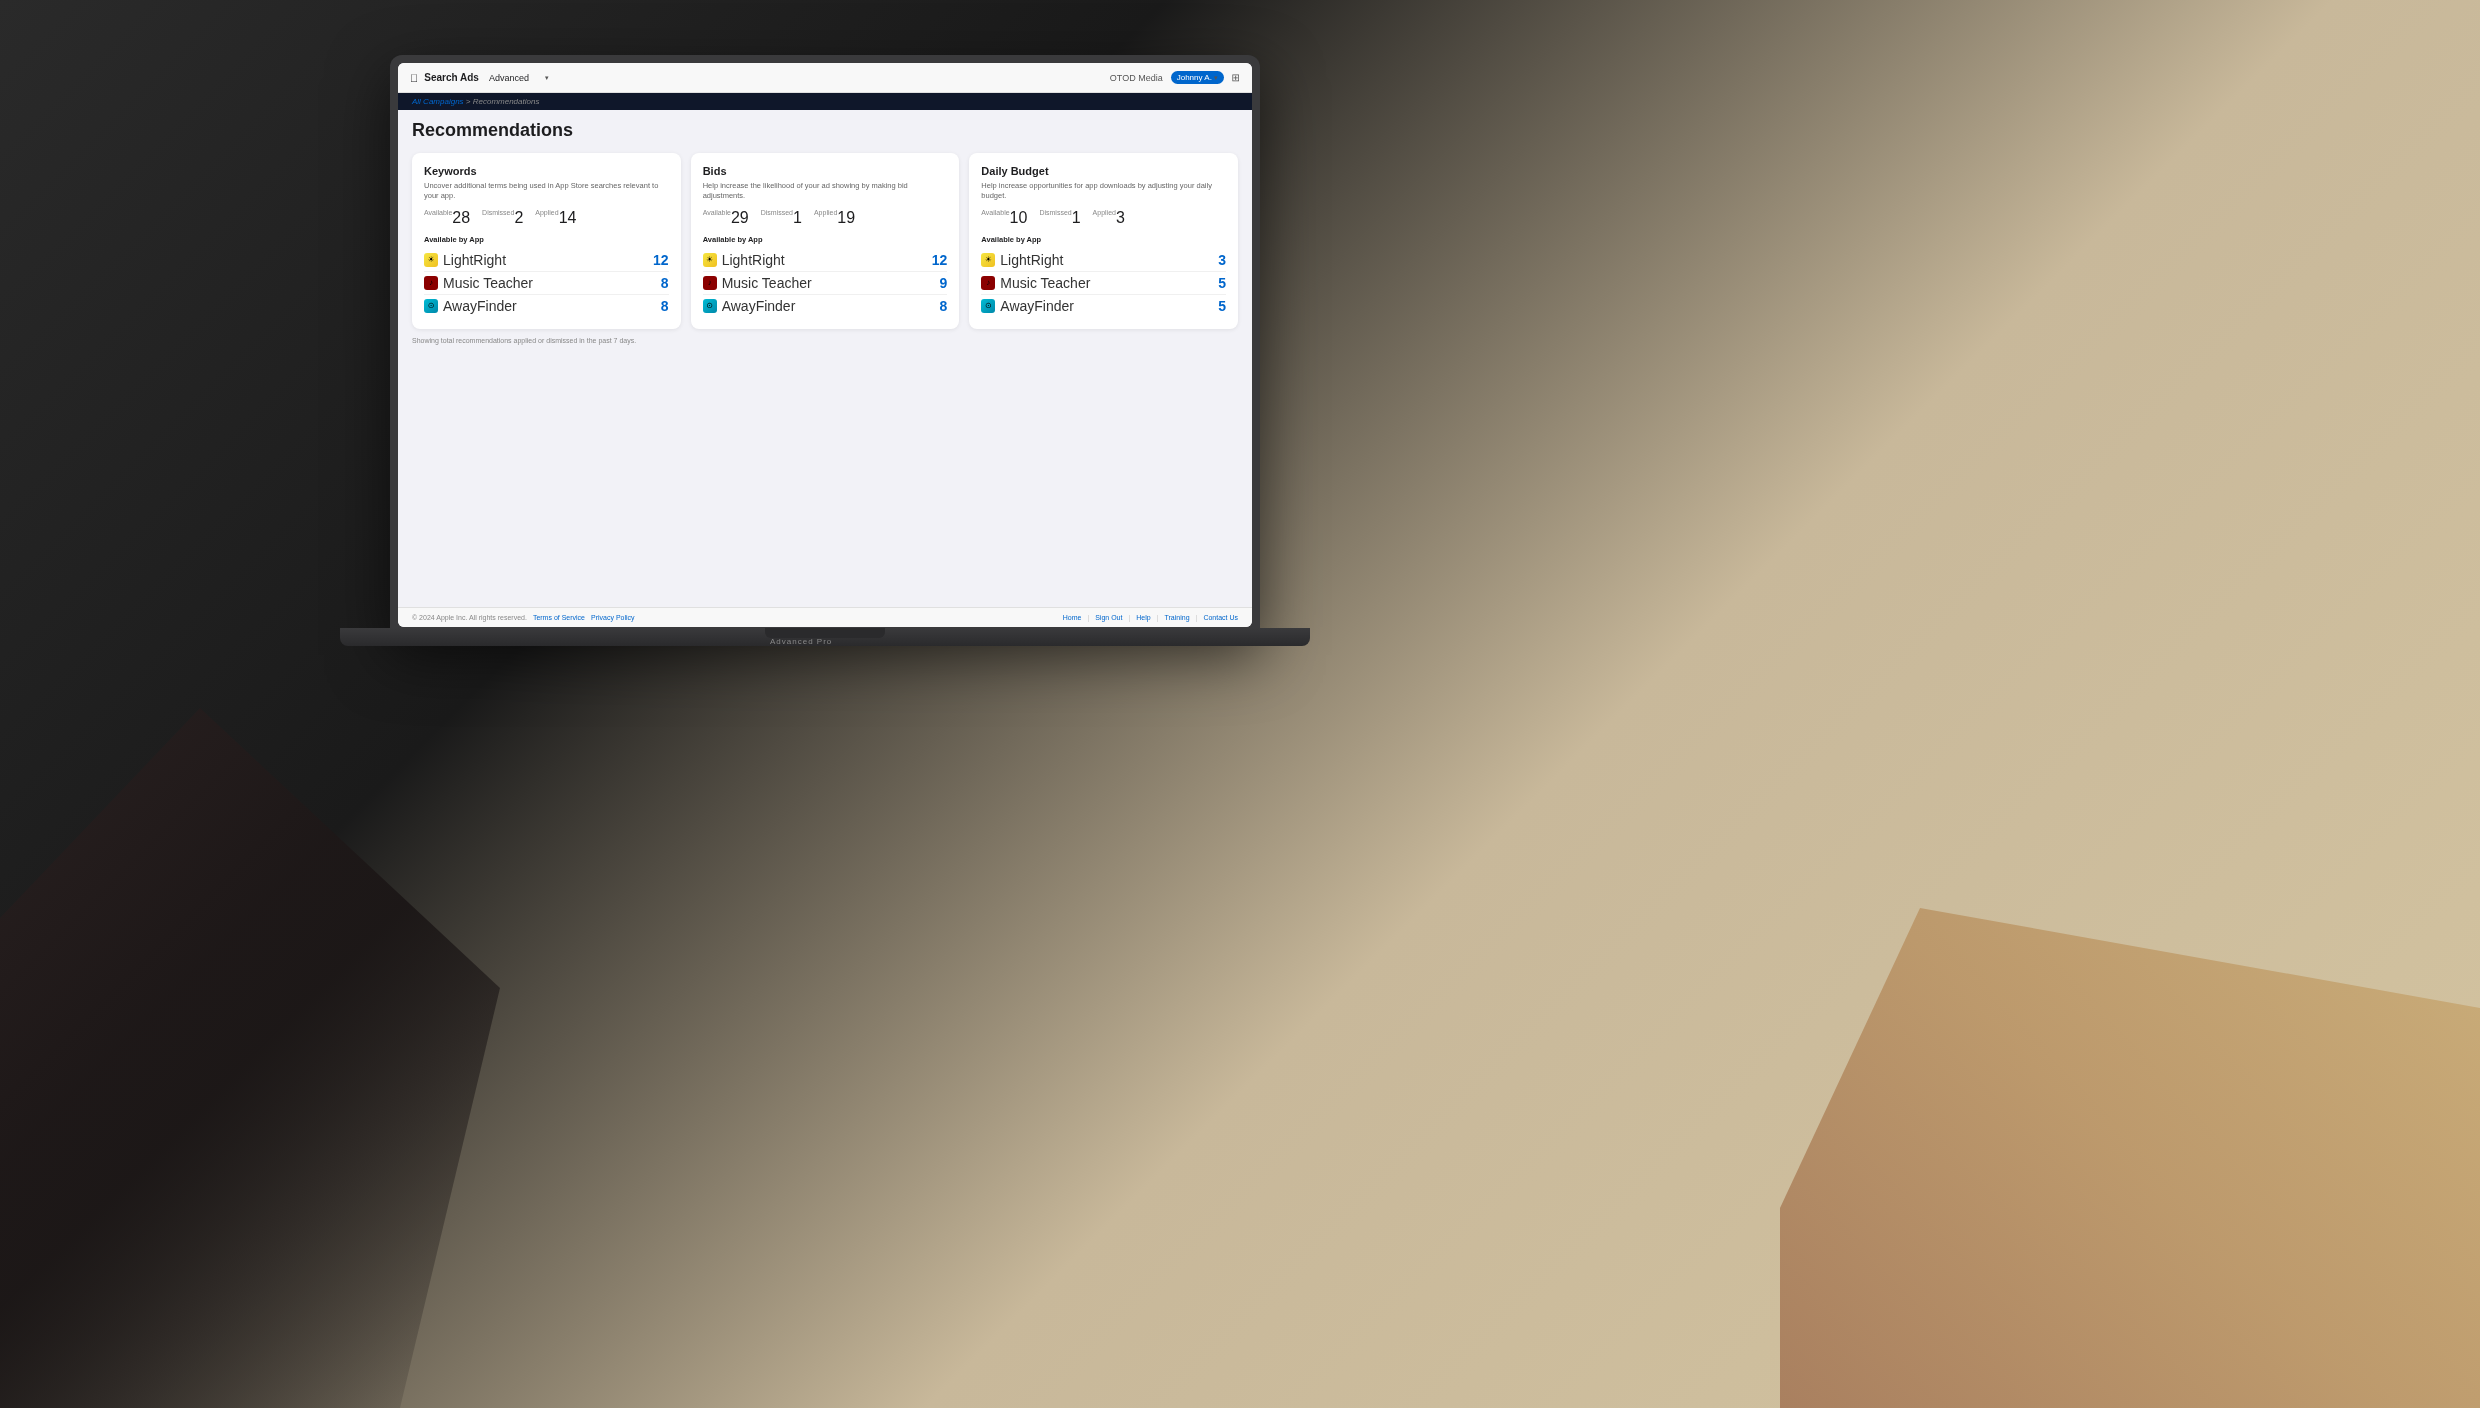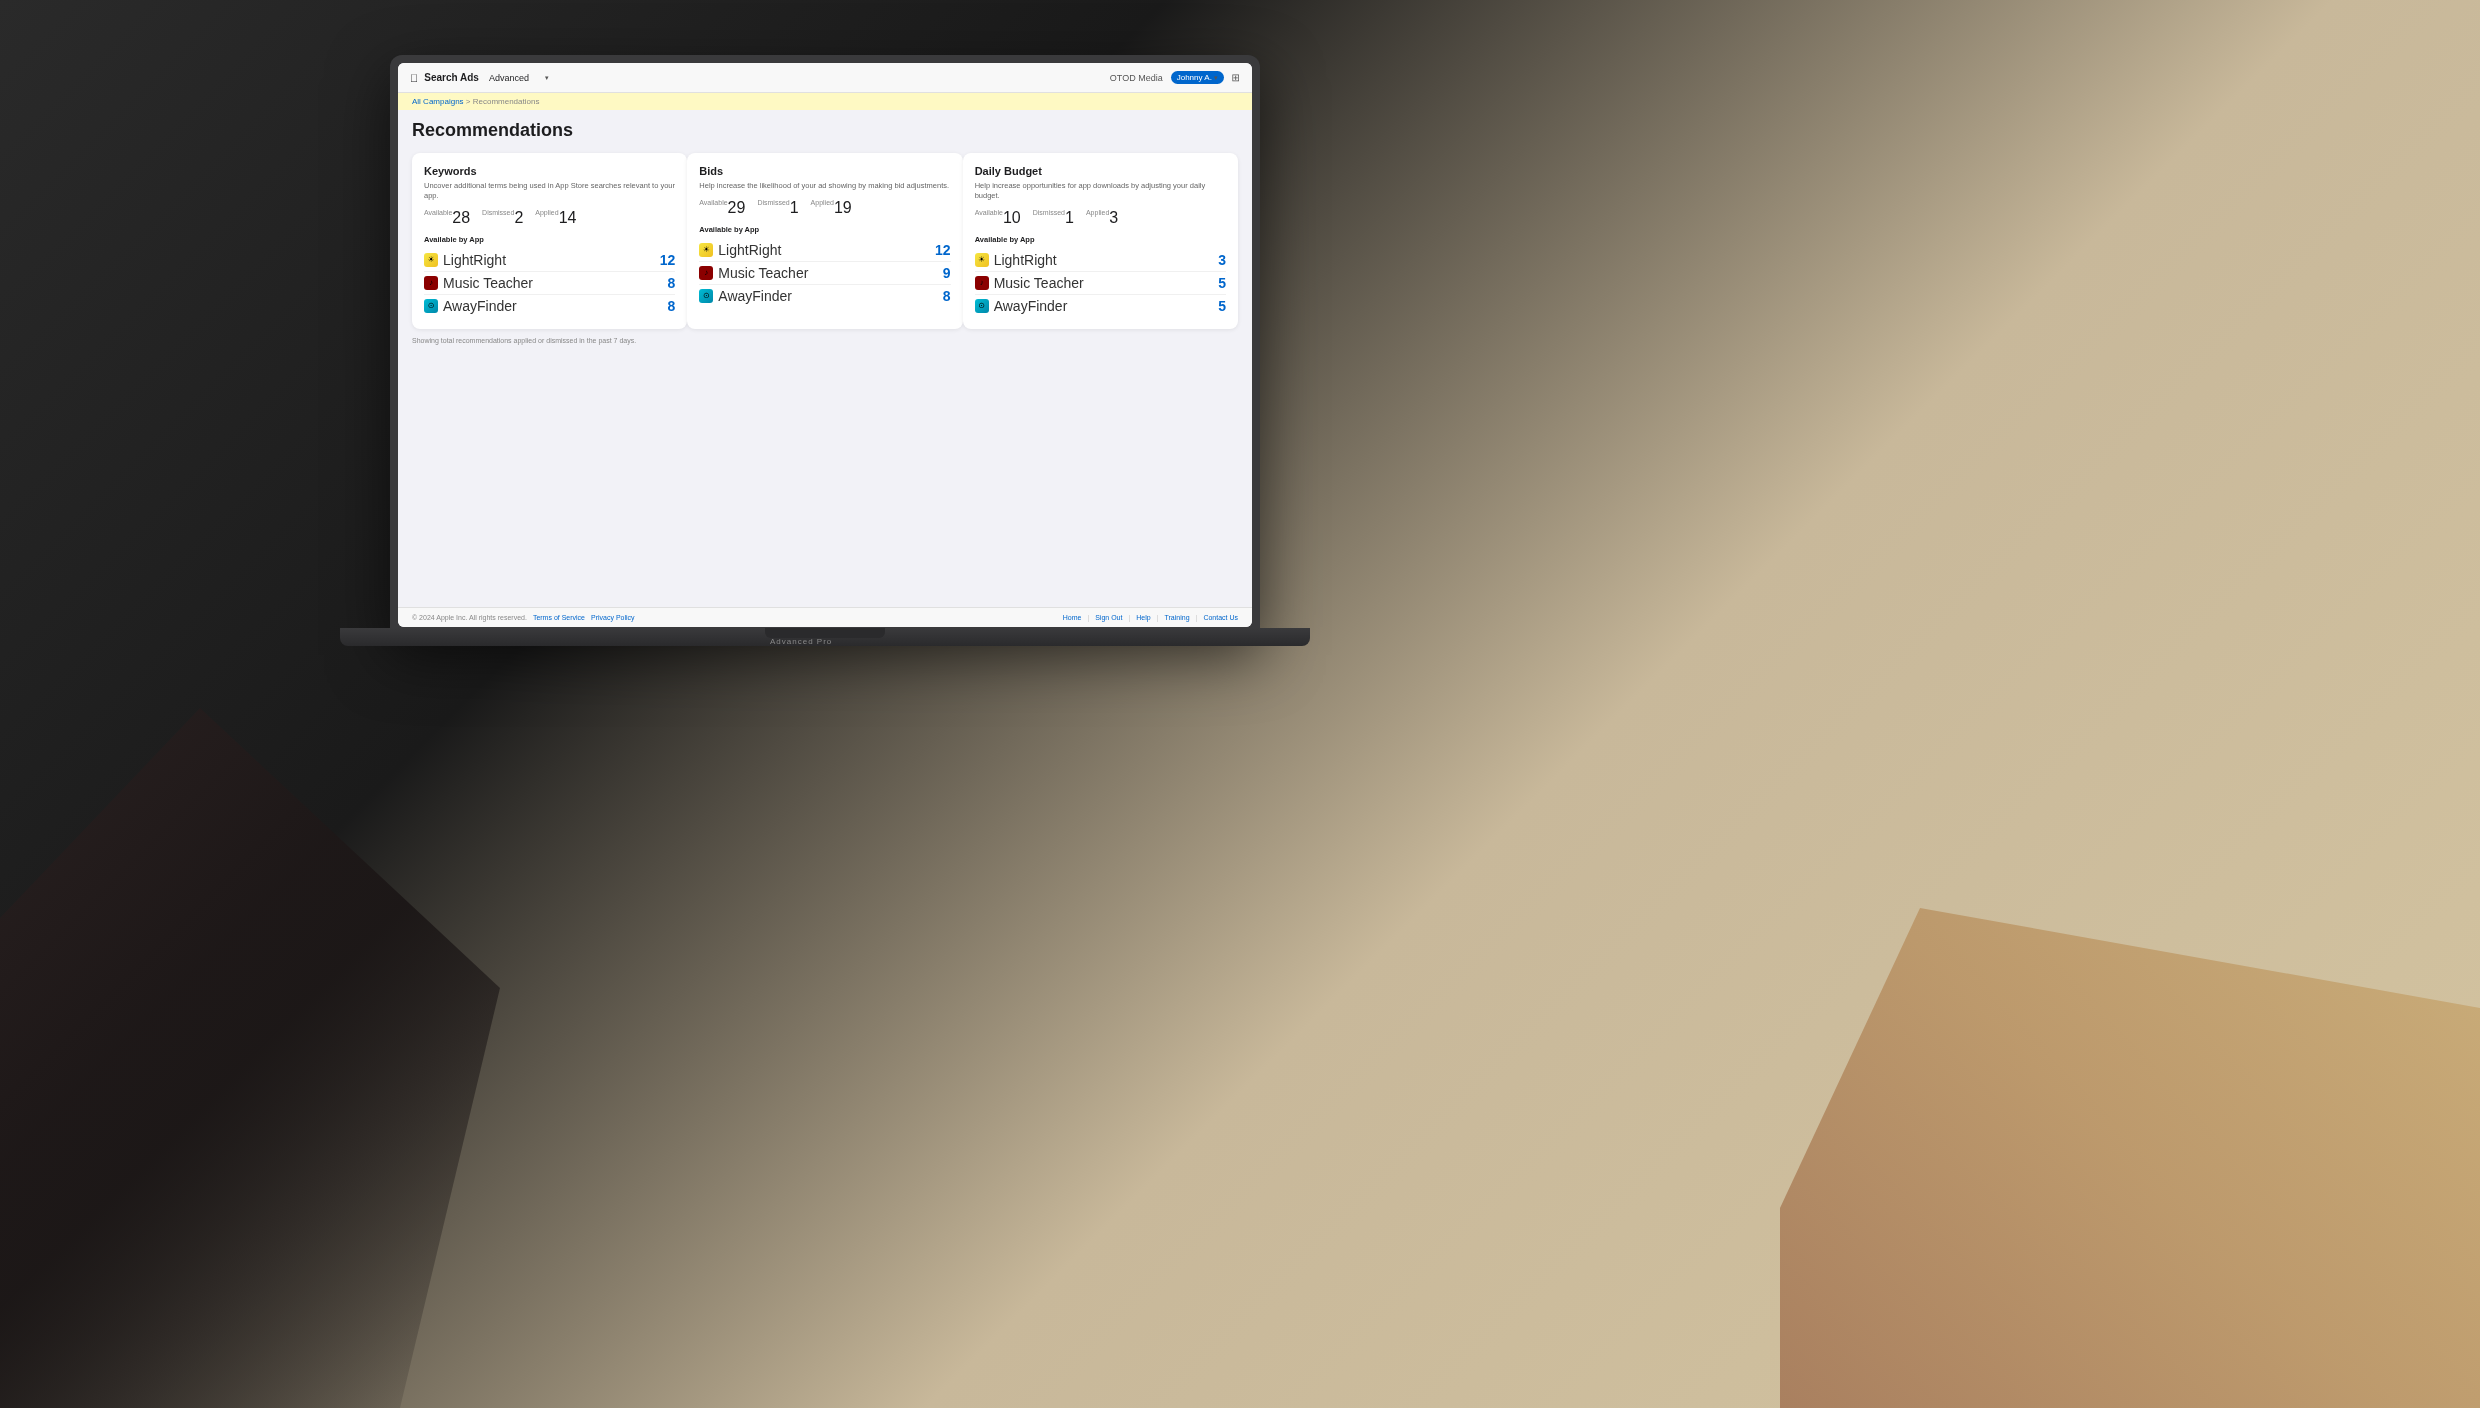--- a/index.html
+++ b/index.html
@@ -102,21 +102,22 @@
       font-size: 10px;
       color: #555;
       cursor: pointer;
     }
 
     
     .breadcrumb {
       padding: 4px 14px;
       font-size: 8px;
       color: #0066cc;
-      background: #fef9c3;
+      background: #0f172a;
+      font-style: italic;
     }
 
     .breadcrumb span {
       color: #888;
     }
 
     
     .main-content {
       flex: 1;
       background: #f2f2f7;
@@ -128,20 +129,21 @@
       font-size: 18px;
       font-weight: 700;
       color: #1d1d1f;
       margin-bottom: 12px;
     }
 
     
     .cards-grid {
       display: grid;
       grid-template-columns: 1fr 1fr 1fr;
+      gap: 10px;
       margin-bottom: 8px;
     }
 
     .card {
       background: white;
       border-radius: 8px;
       padding: 12px;
       box-shadow: 0 1px 4px rgba(0,0,0,0.08);
     }
 

